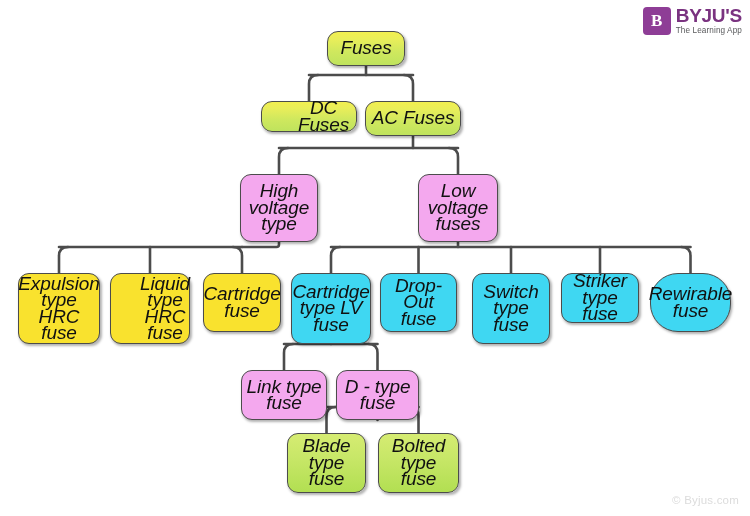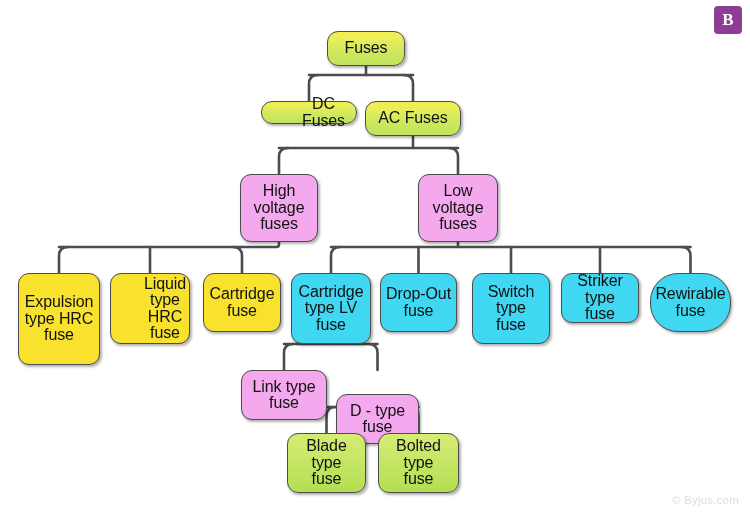--- a/index.html
+++ b/index.html
@@ -33,26 +33,27 @@
   .node {
     position: absolute;
     box-sizing: border-box;
     border: 1.6px solid #4c4c4c;
     border-radius: 11px;
     display: flex;
     align-items: center;
     justify-content: center;
     text-align: center;
     color: #111111;
-    font-size: 16px;
+    font-size: 19px;
     line-height: 16.5px;
     letter-spacing: -0.1px;
     box-shadow: 1.5px 2px 2.5px rgba(0,0,0,0.30);
     padding: 0 2px;
     white-space: pre-line;
+    font-style: italic;
   }
 
   
   .pal-lime {
     background: linear-gradient(to bottom, #f2ef4f 0%, #e9ee5a 22%, #cfe85e 60%, #bfe35d 100%);
   }
   .pal-yellow {
     background: #f9e22e;
   }
   .pal-pink {
@@ -153,29 +154,29 @@
       <path d="M 293 344 Q 284 344 284 353 L 284 370" fill="none" stroke="#4c4c4c" stroke-width="2.6" stroke-linecap="round" stroke-linejoin="round"></path>
       <path d="M 368.5 344 Q 377.5 344 377.5 353 L 377.5 370" fill="none" stroke="#4c4c4c" stroke-width="2.6" stroke-linecap="round" stroke-linejoin="round"></path>
       <path d="M 377.5 420 L 377.5 407" fill="none" stroke="#4c4c4c" stroke-width="2.6" stroke-linecap="round" stroke-linejoin="round"></path>
       <path d="M 326.5 407 L 418.5 407" fill="none" stroke="#4c4c4c" stroke-width="2.6" stroke-linecap="round" stroke-linejoin="round"></path>
       <path d="M 335.5 407 Q 326.5 407 326.5 416 L 326.5 433" fill="none" stroke="#4c4c4c" stroke-width="2.6" stroke-linecap="round" stroke-linejoin="round"></path>
       <path d="M 409.5 407 Q 418.5 407 418.5 416 L 418.5 433" fill="none" stroke="#4c4c4c" stroke-width="2.6" stroke-linecap="round" stroke-linejoin="round"></path>
     </svg>
 
   <div id="node-layer">
       <div class="node pal-lime" style="left: 327px; top: 31px; width: 78px; height: 35px;">Fuses</div>
-      <div class="node pal-lime" style="left: 261px; top: 101px; width: 96px; height: 23px; padding-left: 31px;">DC Fuses</div>
+      <div class="node pal-lime" style="left: 261px; top: 101px; width: 96px; height: 31px; padding-left: 31px;">DC Fuses</div>
       <div class="node pal-lime" style="left: 365px; top: 101px; width: 96px; height: 35px;">AC Fuses</div>
       <div class="node pal-pink" style="left: 240px; top: 174px; width: 78px; height: 68px;">High
 voltage
-fuses</div>
+type</div>
       <div class="node pal-pink" style="left: 418px; top: 174px; width: 80px; height: 68px;">Low
 voltage
 fuses</div>
-      <div class="node pal-yellow" style="left: 18px; top: 273px; width: 82px; height: 92px;">Expulsion
+      <div class="node pal-yellow" style="left: 18px; top: 273px; width: 82px; height: 71px;">Expulsion
 type HRC
 fuse</div>
       <div class="node pal-yellow" style="left: 110px; top: 273px; width: 80px; height: 71px; padding-left: 32px;">Liquid
 type HRC
 fuse</div>
       <div class="node pal-yellow" style="left: 203px; top: 273px; width: 78px; height: 59px;">Cartridge
 fuse</div>
       <div class="node pal-cyan" style="left: 291px; top: 273px; width: 80px; height: 71px;">Cartridge
 type LV
 fuse</div>
@@ -184,31 +185,35 @@
       <div class="node pal-cyan" style="left: 472px; top: 273px; width: 78px; height: 71px;">Switch
 type
 fuse</div>
       <div class="node pal-cyan" style="left: 561px; top: 273px; width: 78px; height: 50px;">Striker
 type
 fuse</div>
       <div class="node pal-cyan" style="left: 650px; top: 273px; width: 81px; height: 59px; border-radius: 28px;">Rewirable
 fuse</div>
       <div class="node pal-pink" style="left: 241px; top: 370px; width: 86px; height: 50px;">Link type
 fuse</div>
-      <div class="node pal-pink" style="left: 336px; top: 370px; width: 83px; height: 50px; margin-top: 24px;">D - type
+      <div class="node pal-pink" style="left: 336px; top: 370px; width: 83px; height: 50px;">D - type
 fuse</div>
       <div class="node pal-green" style="left: 287px; top: 433px; width: 79px; height: 60px;">Blade
 type
 fuse</div>
       <div class="node pal-green" style="left: 378px; top: 433px; width: 81px; height: 60px;">Bolted
 type
 fuse</div>
     </div>
 
   <div id="byjus-logo">
     <span class="mark">
       <span class="glyph">B</span>
     </span>
+    <span class="wordmark">
+      <span class="brand">BYJU'S</span>
+      <span class="tagline">The Learning App</span>
+    </span>
   </div>
 
   <div id="watermark">© Byjus.com</div>
 
 </div>
 
 </body></html>

